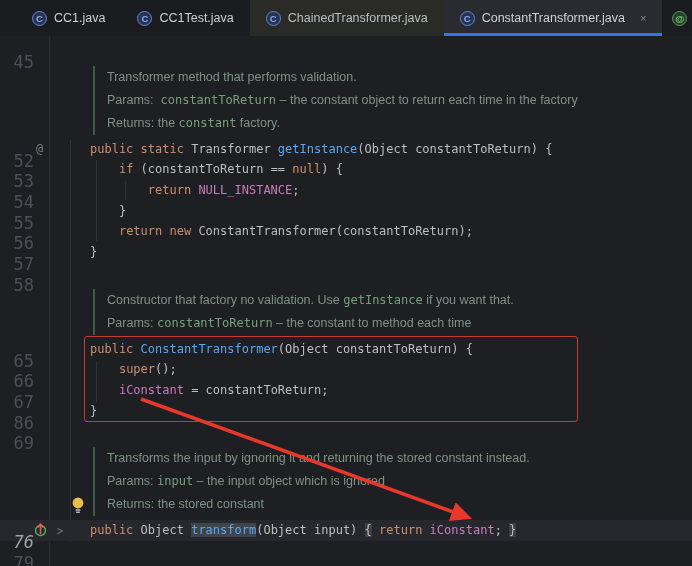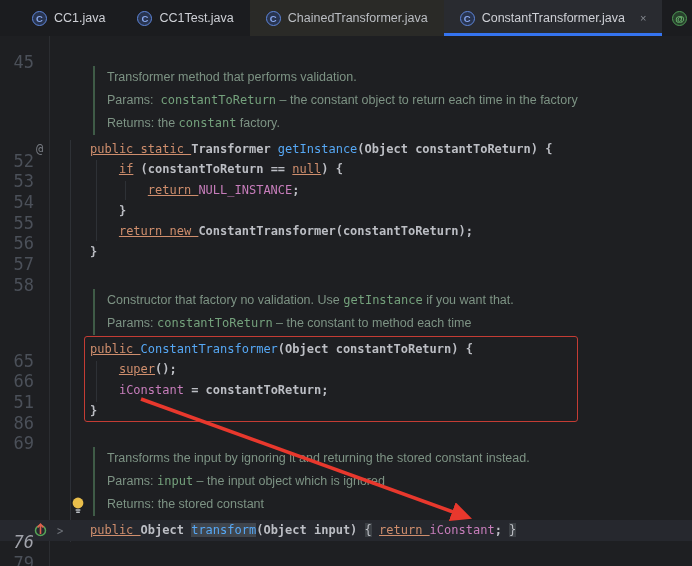--- a/index.html
+++ b/index.html
@@ -56,22 +56,22 @@
   }
   .caret .ln{color:var(--ln-active);font-style:italic;}
   .gicon{position:absolute;left:36px;top:0;}
   .gicon.at{color:#777B82;font-size:12px;}
   .gicon.impl{left:34px;top:3.5px;line-height:0;}
   .foldi{position:absolute;left:57px;color:#6F737A;font-size:10.5px;transform:scaleY(1.25);}
   .code{white-space:pre;padding-left:2px;}
   .doc-group .code{
     margin-left:5px;border-left:2px solid var(--docbar);padding-left:12px;
   }
-  .s-kw{color:var(--kw);text-decoration:underline;}
-  .s-pl{color:var(--pl);font-weight:bold;}
+  .s-kw{color:var(--kw);}
+  .s-pl{color:var(--pl);}
   .s-mb{color:var(--mb);}
   .s-mbh{color:var(--mb);background:#40454C;}
   .s-fp{color:var(--fp);}
   .s-sf{color:var(--fp);}
   .s-fold{background:#3C4045;color:var(--pl);}
   .s-ds{font-family:"Liberation Sans",sans-serif;font-size:12.5px;color:var(--ds);white-space:pre;}
   .s-dc{color:var(--dc);white-space:pre;}
   
   .gutter-sep{position:absolute;left:49px;top:0;bottom:0;width:1px;background:#2B2D31;}
   .guide{position:absolute;width:1px;background:var(--guide);}
@@ -206,21 +206,21 @@
           <div class="code"><span class="s-kw">public </span><span class="s-mb">ConstantTransformer</span><span class="s-pl">(Object constantToReturn) {</span></div>
         </div>
         <div class="row">
           <div class="gutter">
             <span class="ln">66</span>
           </div>
           <div class="code"><span class="s-pl">    </span><span class="s-kw">super</span><span class="s-pl">();</span></div>
         </div>
         <div class="row">
           <div class="gutter">
-            <span class="ln">51</span>
+            <span class="ln">67</span>
           </div>
           <div class="code"><span class="s-pl">    </span><span class="s-fp">iConstant</span><span class="s-pl"> = constantToReturn;</span></div>
         </div>
         <div class="row">
           <div class="gutter">
             <span class="ln">86</span>
           </div>
           <div class="code"><span class="s-pl">}</span></div>
         </div>
         <div class="row">

